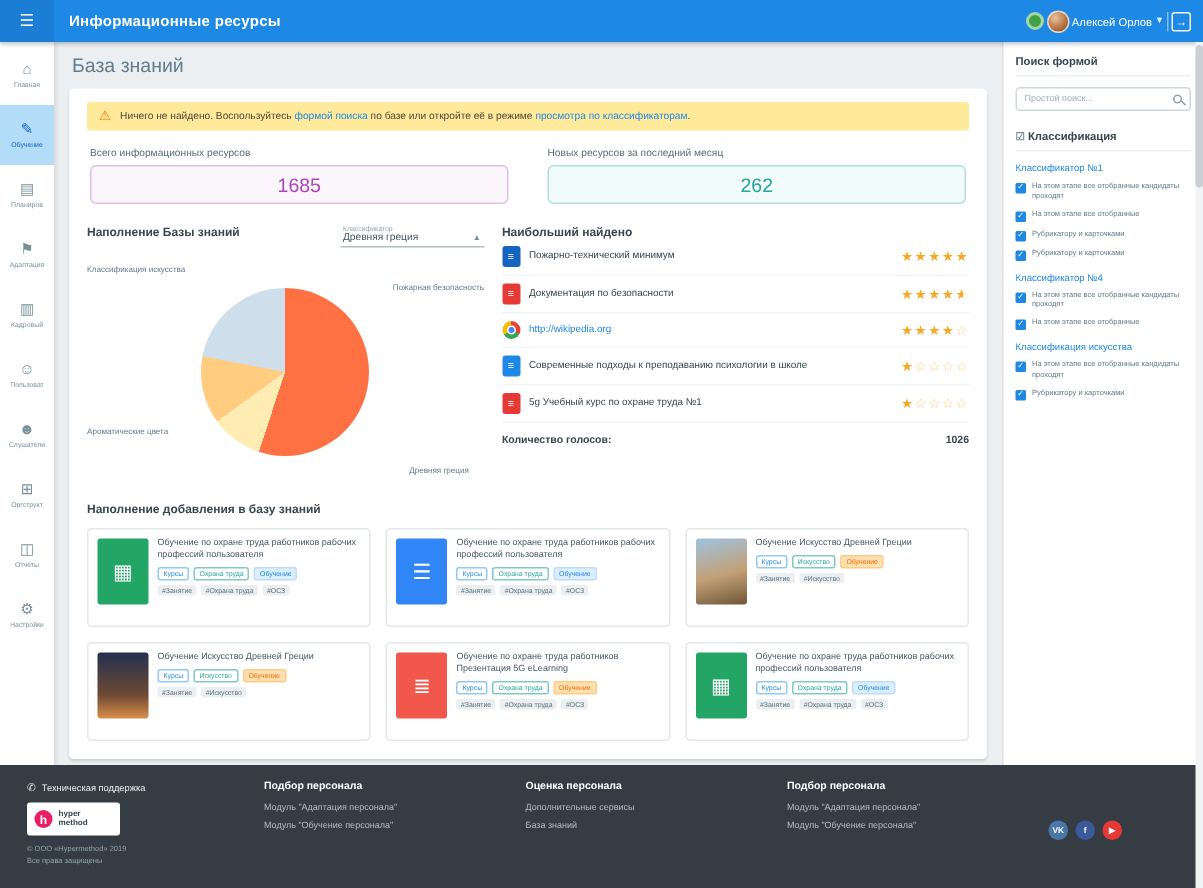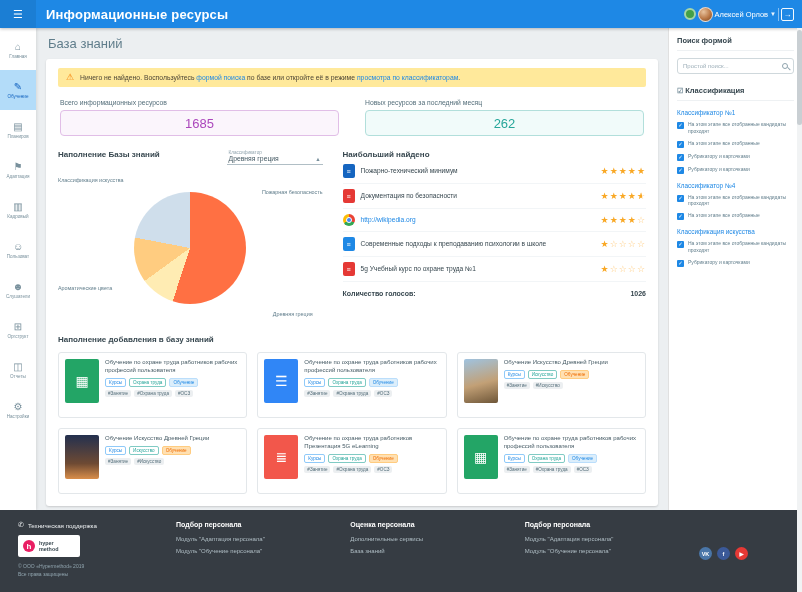--- a/index.html
+++ b/index.html
@@ -4,21 +4,21 @@
 <style>
   *{margin:0;padding:0;box-sizing:border-box}
   html,body{width:802px;height:592px}
   body{font-family:"Liberation Sans",sans-serif;background:#eceff1;overflow:hidden;position:relative;
        display:flex;flex-direction:column;font-size:7px;color:#37474f}
 
   
   .topbar{height:28px;background:#1e88e5;display:flex;align-items:center;color:#fff;flex:none;z-index:6;box-shadow:0 1px 3px rgba(0,0,0,.25)}
   .menu-btn{width:36px;height:28px;display:flex;align-items:center;justify-content:center;background:rgba(0,0,0,.07);cursor:pointer}
   .hamburger{font-size:11px;line-height:1}
-  .topbar-title{font-size:13px;margin-left:10px;letter-spacing:.2px;font-weight:bold}
+  .topbar-title{font-size:10px;margin-left:10px;letter-spacing:.2px;font-weight:bold}
   .topbar-right{margin-left:auto;display:flex;align-items:center;gap:2px;padding-right:8px}
   .status-dot{width:12px;height:12px;border-radius:50%;background:#43a047;border:2px solid #a5d6a7}
   .avatar{width:15px;height:15px;border-radius:50%;background:radial-gradient(circle at 35% 30%,#e8c39e 0%,#b97745 55%,#6e4423 100%);border:1px solid rgba(255,255,255,.7)}
   .user-name{font-size:7.5px}
   .caret{font-size:6px;opacity:.9}
   .tb-div{width:1px;height:13px;background:rgba(255,255,255,.45)}
   .logout{width:13px;height:13px;border:1px solid rgba(255,255,255,.95);border-radius:2px;display:flex;align-items:center;justify-content:center;font-size:8px;cursor:pointer}
 
   
   .content{flex:1;display:flex;align-items:stretch;overflow:hidden}
@@ -37,21 +37,21 @@
 
   .alert{background:#ffe99b;border-radius:2px;padding:5px 8px;display:flex;align-items:center;gap:6px;font-size:6.8px;color:#4e4636}
   .warn-ic{color:#f57c00;font-size:9px;line-height:1}
   .alert .lnk{color:#1e88e5;cursor:pointer}
 
   .stats{display:flex;gap:26px;margin:12px 2px 14px}
   .stat{flex:1}
   .stat-label{font-size:6.8px;color:#546e7a;margin-bottom:4px}
   .stat-box{height:26px;border:1px solid #ccc;border-radius:4px;display:flex;align-items:center;justify-content:center;font-size:13px}
 
-  .mid{display:flex;gap:20px}
+  .mid{display:flex;gap:12px}
   .mid-left{width:45%;min-width:0}
   .mid-right{flex:1;min-width:0}
   .sec-head{display:flex;justify-content:space-between;align-items:flex-start}
   .sec-title{font-size:8px;font-weight:bold;color:#37474f}
   .select{width:96px;border-bottom:1px solid #b0bec5;padding:0 2px 2px;cursor:pointer}
   .select-label{font-size:4.6px;color:#90a4ae;display:block}
   .select-row{display:flex;justify-content:space-between;align-items:center;font-size:6.8px;color:#455a64}
   .sel-caret{font-size:5.5px;color:#78909c}
 
   .pie-wrap{position:relative;height:152px;margin-top:4px}

